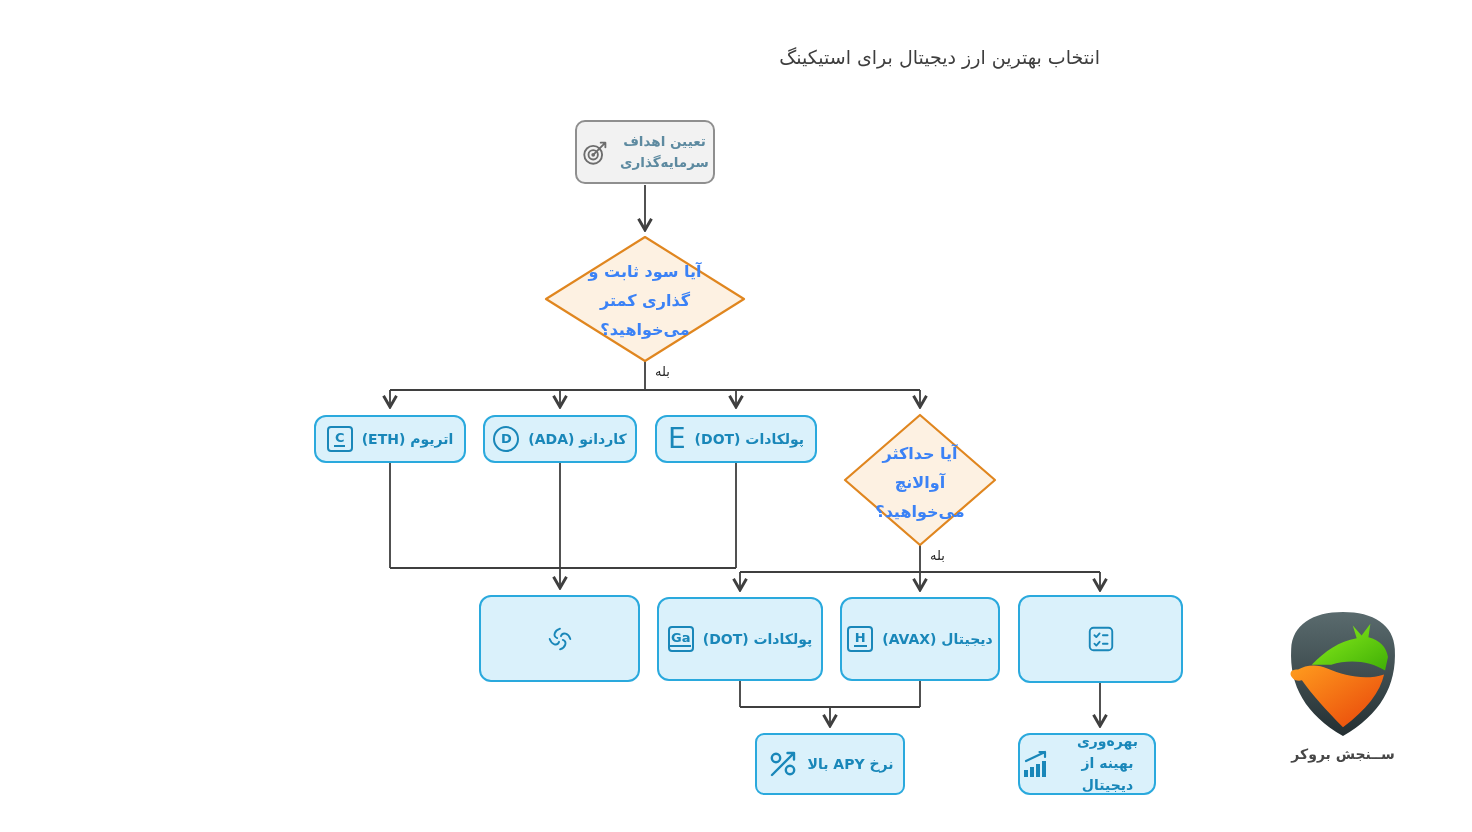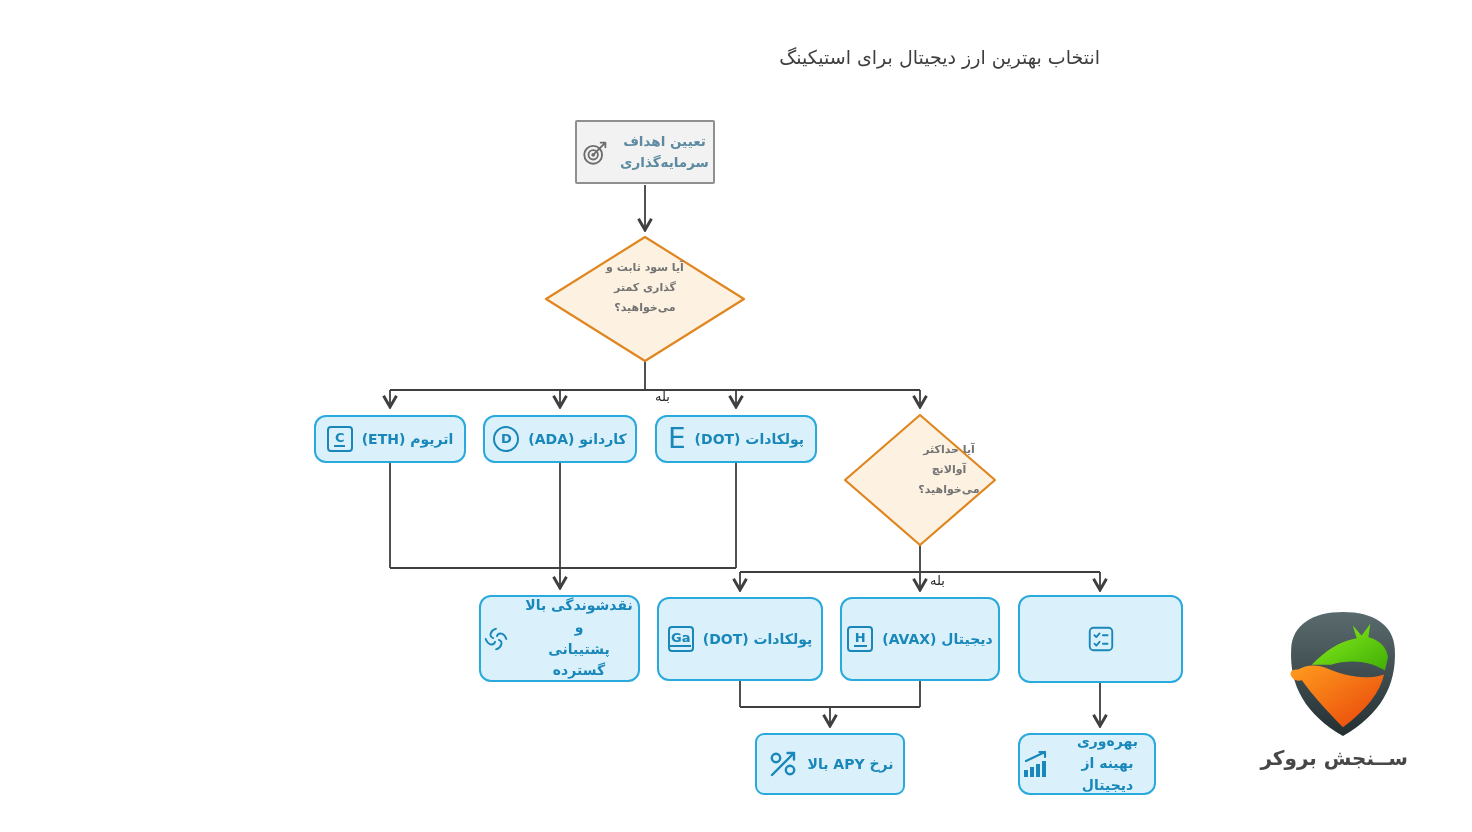--- a/index.html
+++ b/index.html
@@ -19,47 +19,47 @@
   
   .node{
     position:absolute;display:flex;align-items:center;justify-content:center;
     gap:9px;direction:rtl;box-sizing:border-box;border-radius:12px;
   }
   .node.blue{
     background:#daf1fb;border:2px solid #2aa9dd;color:#1987b9;
     font-weight:700;font-size:14px;
   }
   .node.start{
-    background:#f2f2f2;border:2px solid #8f8f8f;border-radius:2px;
+    background:#f2f2f2;border:2px solid #8f8f8f;border-radius:10px;
     color:#5d8aa0;font-weight:600;font-size:13.5px;
   }
   .lines span{display:block;text-align:center;line-height:1.55;}
   .dtext{
-    position:absolute;color:#737373;font-weight:700;font-size:11px;
+    position:absolute;color:#3b82f6;font-weight:700;font-size:16px;
     text-align:center;direction:rtl;line-height:1.8;
   }
   .yes{
-    position:absolute;font-size:13px;color:#2b2b2b;direction:rtl;margin-top:25px;
+    position:absolute;font-size:13px;color:#2b2b2b;direction:rtl;
   }
   
   .tile{
     width:26px;height:26px;flex:0 0 auto;border:2px solid currentColor;border-radius:4px;
     display:flex;align-items:center;justify-content:center;font-size:13px;font-weight:700;
     box-sizing:border-box;direction:ltr;
   }
   .tile i{font-style:normal;border-bottom:2px solid currentColor;line-height:1.05;padding:0 1px;}
   .tile.circle{border-radius:50%;}
   .tile.circle i{border-bottom:none;}
   .bare{flex:0 0 auto;font-size:28px;font-weight:400;line-height:1;direction:ltr;}
   .bare i{font-style:normal;}
   .icon-svg{flex:0 0 auto;display:block;}
   
   #logo{left:1278px;top:608px;width:130px;text-align:center;}
   #wordmark{
-    margin-top:2px;font-size:20px;font-weight:700;color:#474747;direction:rtl;white-space:nowrap;
+    margin-top:2px;font-size:14px;font-weight:700;color:#474747;direction:rtl;white-space:nowrap;
   }
 </style>
 </head>
 <body>
 
 <div id="title" class="abs">انتخاب بهترین ارز دیجیتال برای استیکینگ</div>
 
 <svg id="wires" class="abs" width="1472" height="832" viewBox="0 0 1472 832" xmlns="http://www.w3.org/2000/svg">
   <defs>
     <marker id="arr" viewBox="0 0 10 10" refX="8.5" refY="5" markerWidth="9" markerHeight="9" orient="auto">
@@ -126,32 +126,28 @@
   <span class="tile circle">
       <i>D</i>
     </span>
 </div>
 
 <div class="node blue" style="left:655px;top:415px;width:162px;height:48px;">
   <span>پولکادات (DOT)</span>
   <span class="bare"><i>E</i></span>
 </div>
 
-<div class="dtext" style="left:874px;top:440px;width:150px;">
+<div class="dtext" style="left:845px;top:440px;width:150px;">
   <span style="display:block">آیا حداکثر</span>
   <span style="display:block">آوالانچ</span>
   <span style="display:block">می‌خواهید؟</span>
 </div>
 <div class="yes" style="left:930px;top:548px;">بله</div>
 
 <div class="node blue" style="left:479px;top:595px;width:161px;height:87px;">
-  <span class="lines">
-    <span>نقدشوندگی بالا و</span>
-    <span>پشتیبانی گسترده</span>
-  </span>
   <svg class="icon-svg" width="30" height="30" viewBox="0 0 32 32">
     <g fill="none" stroke="currentColor" stroke-width="2" stroke-linecap="round">
       <path d="M16,5 C10,7 8,13 13,15"></path>
       <path d="M27,16 C25,10 19,8 17,13"></path>
       <path d="M16,27 C22,25 24,19 19,17"></path>
       <path d="M5,16 C7,22 13,24 15,19"></path>
     </g>
   </svg>
 </div>
 

